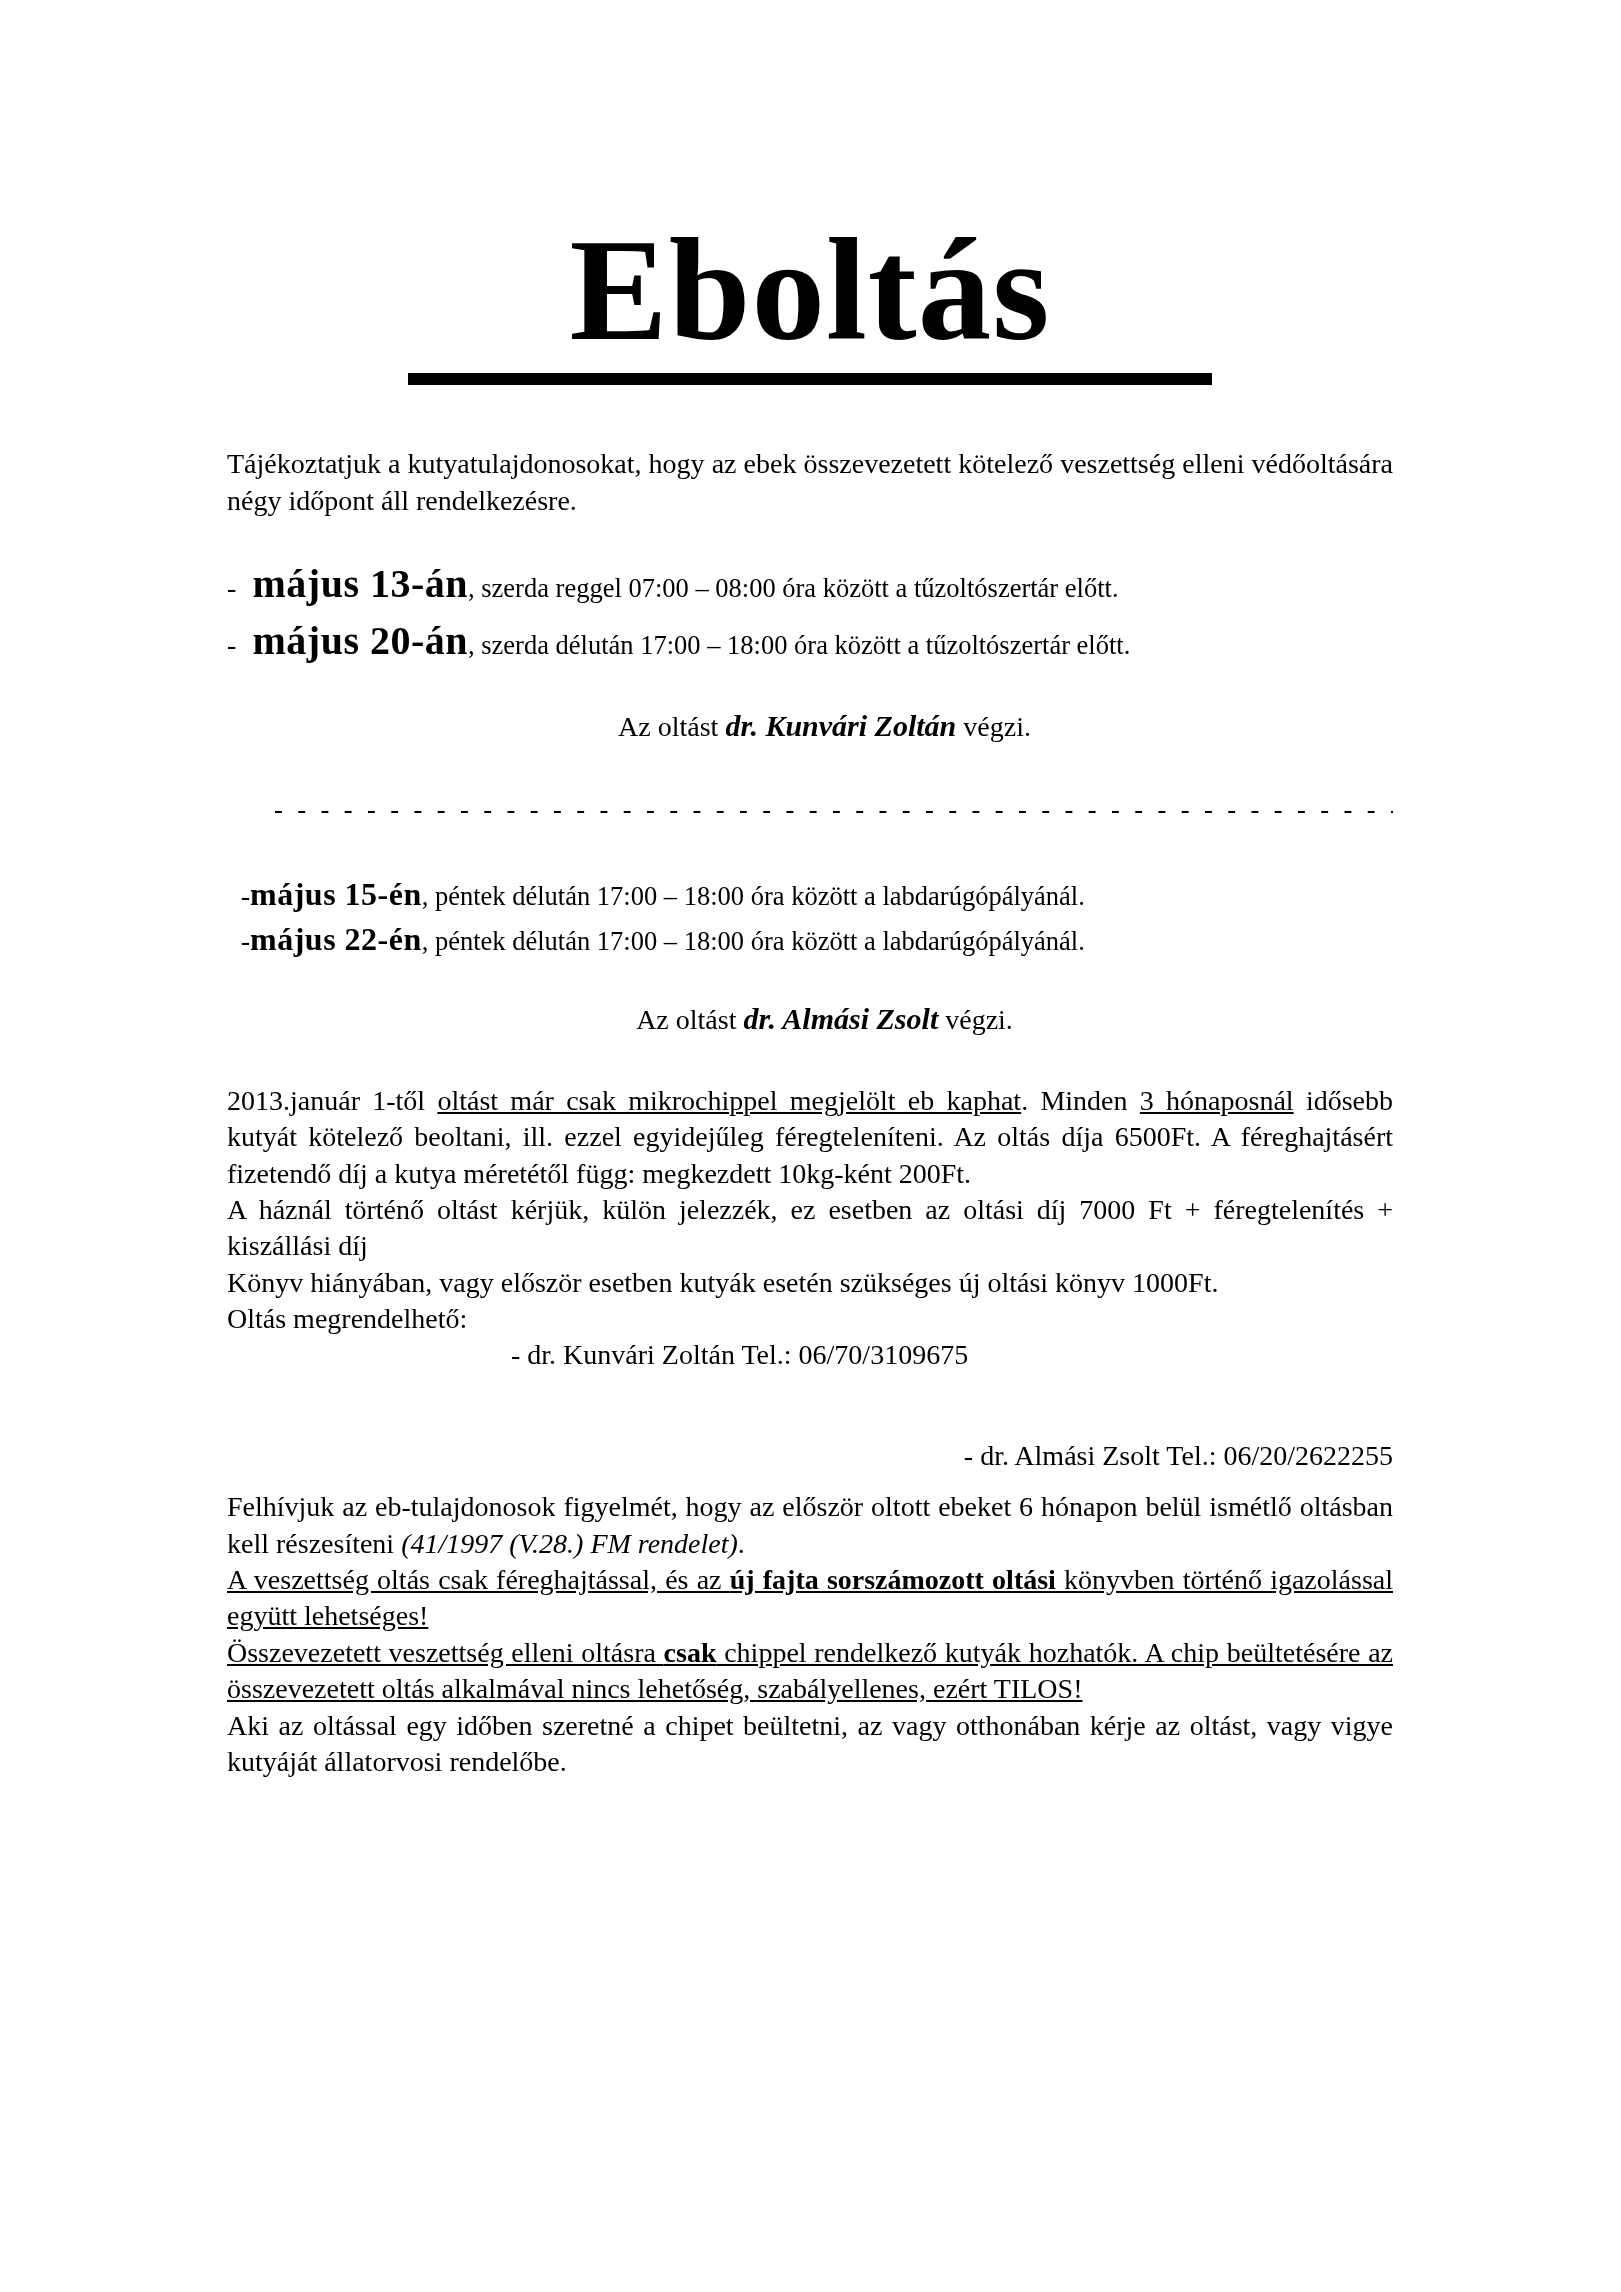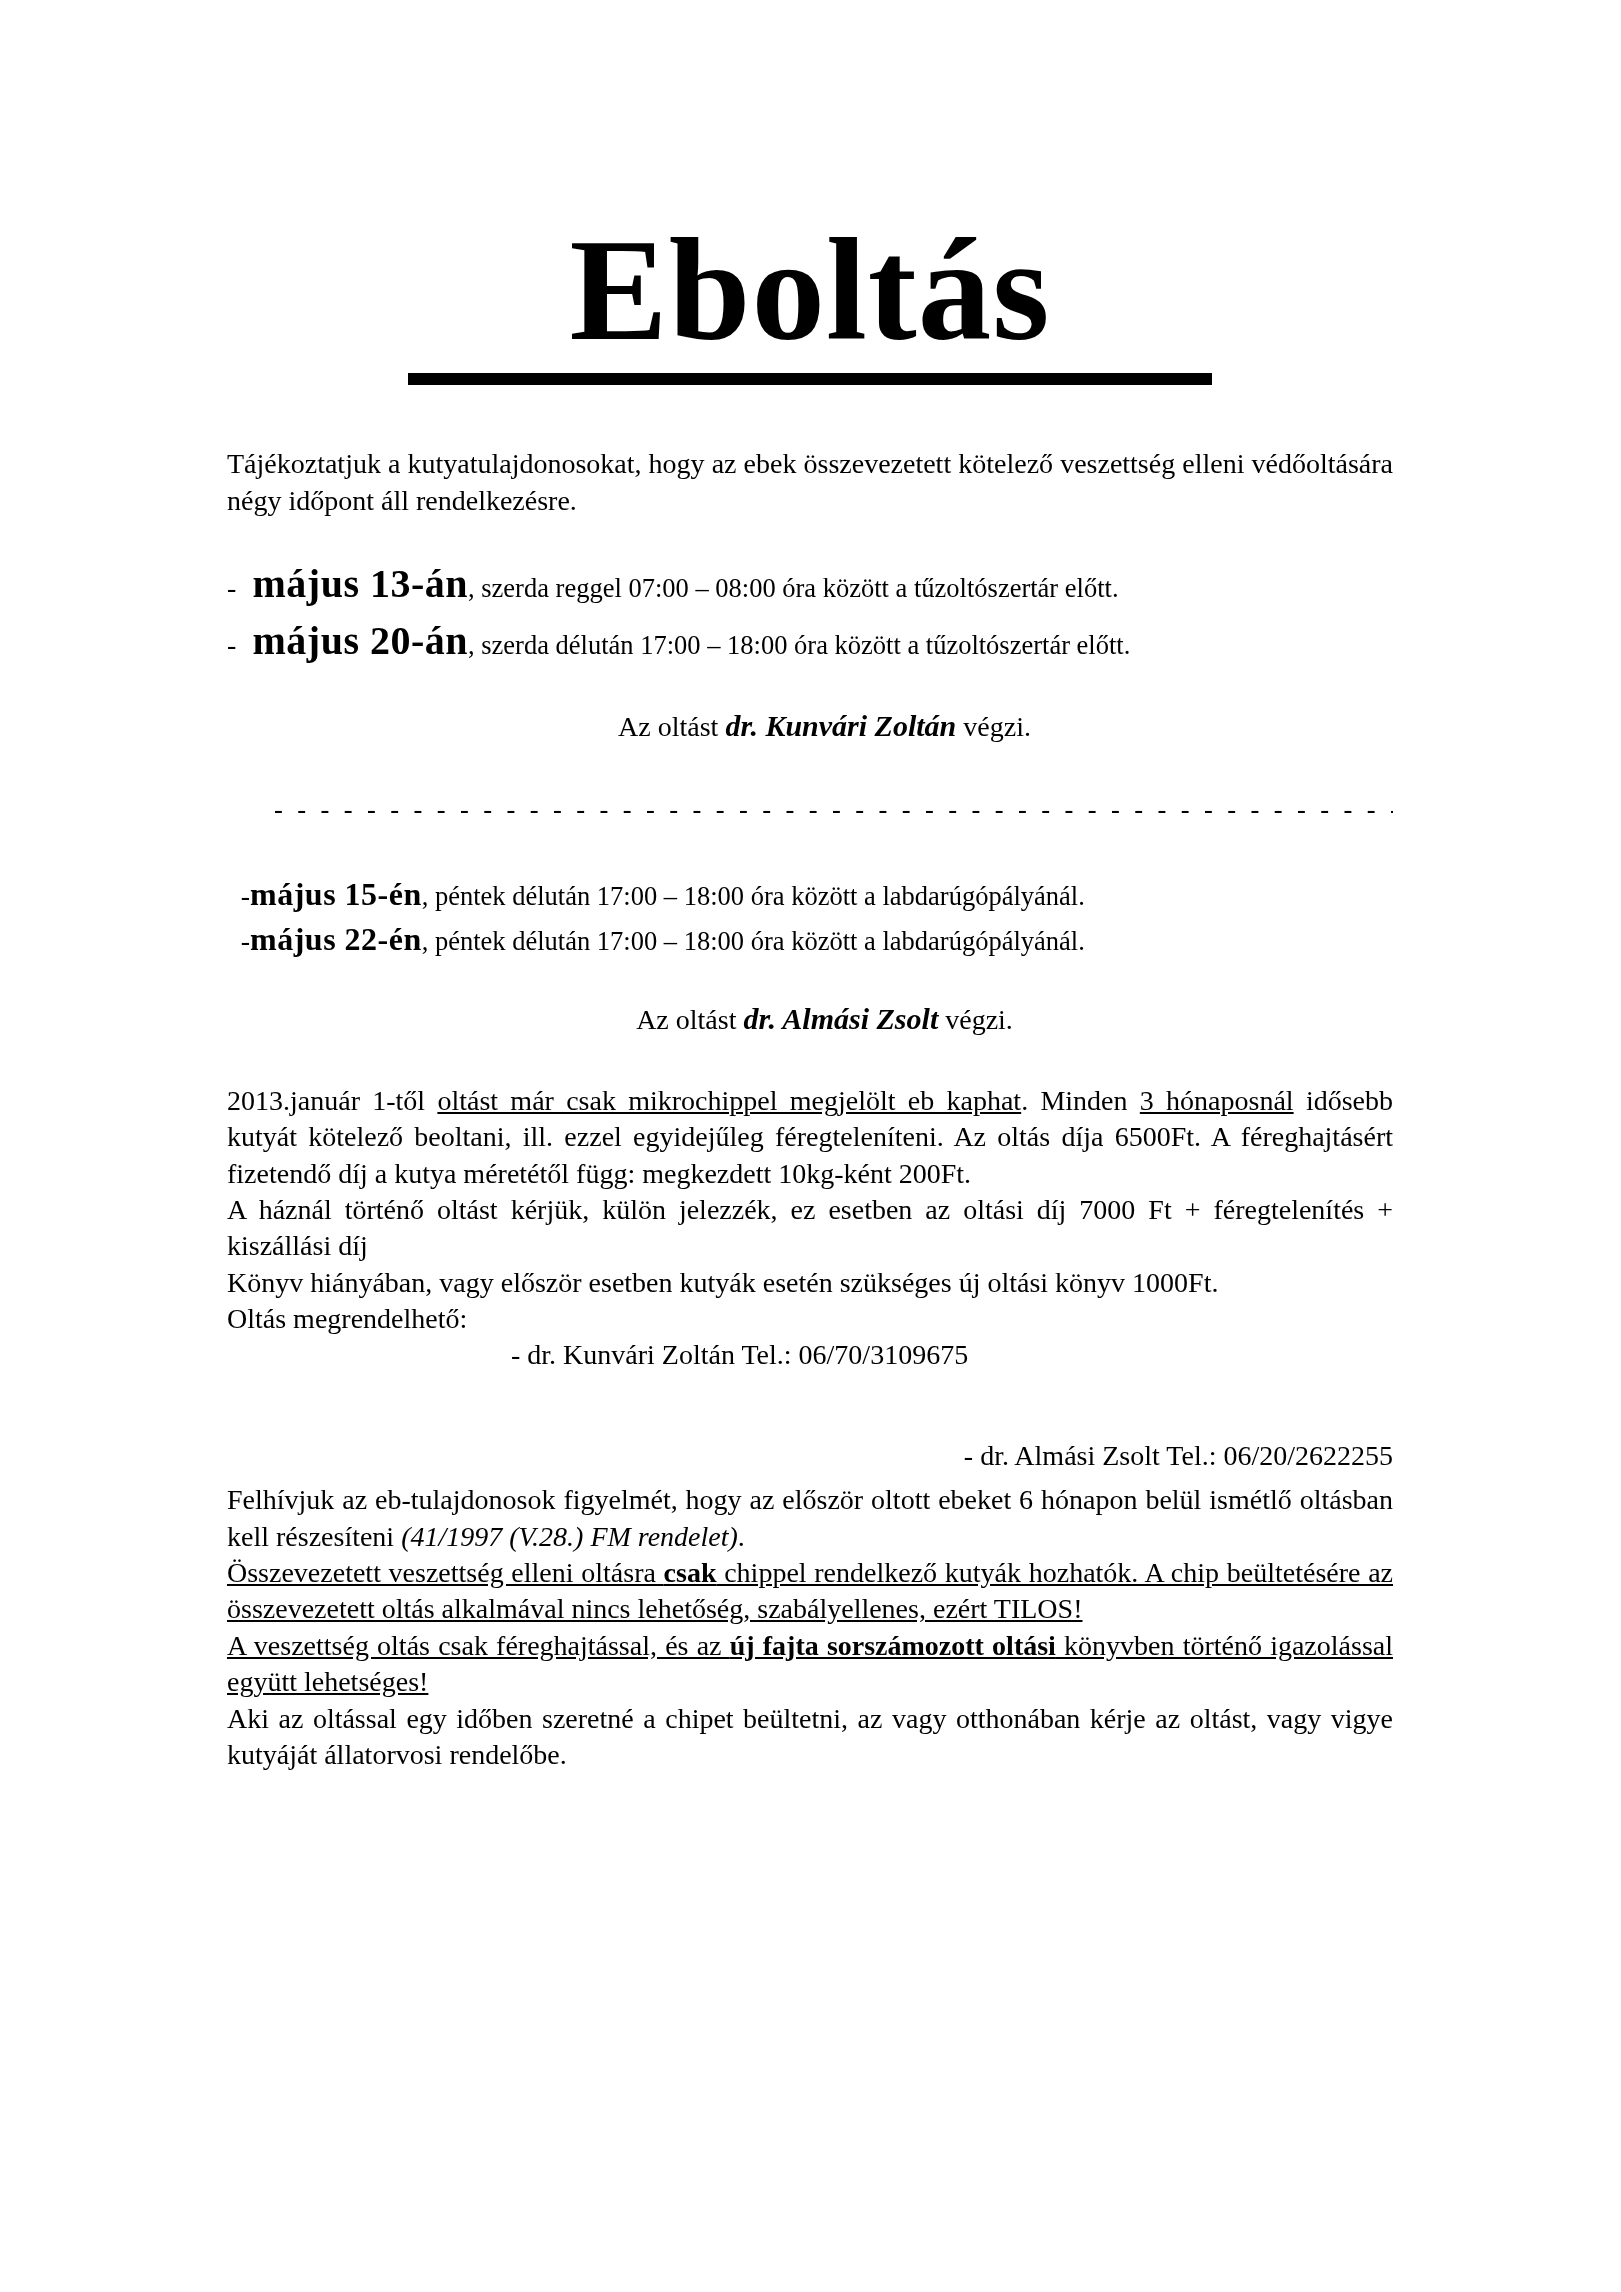--- a/index.html
+++ b/index.html
@@ -196,25 +196,25 @@
       <p class="para">A háznál történő oltást kérjük, külön jelezzék, ez esetben az oltási díj 7000 Ft + féregtelenítés + kiszállási díj</p>
 
       <p class="para para-left gap-xs" style="margin-top:0">Könyv hiányában, vagy először esetben kutyák esetén szükséges új oltási könyv 1000Ft.</p>
 
       <p class="para para-left" style="margin-top:0">Oltás megrendelhető:</p>
 
       <p class="contact">- dr. Kunvári Zoltán   Tel.: 06/70/3109675</p>
 
       <p class="contact second">- dr. Almási Zsolt      Tel.: 06/20/2622255</p>
 
-      <p class="para" style="margin-top:8px"><span>Felhívjuk az eb-tulajdonosok figyelmét, hogy az először oltott ebeket 6 hónapon belül ismétlő oltásban kell részesíteni </span><span class="i">(41/1997 (V.28.) FM rendelet)</span><span>.</span></p>
+      <p class="para" style="margin-top:15px"><span>Felhívjuk az eb-tulajdonosok figyelmét, hogy az először oltott ebeket 6 hónapon belül ismétlő oltásban kell részesíteni </span><span class="i">(41/1997 (V.28.) FM rendelet)</span><span>.</span></p>
+
+      <p class="para" style="margin-top:0"><span class="u">A veszettség oltás csak féreghajtással, és az </span><span class="u b">új fajta sorszámozott oltási</span><span class="u"> könyvben történő igazolással együtt lehetséges!</span></p>
 
       <p class="para" style="margin-top:0"><span class="u">Összevezetett veszettség elleni oltásra </span><span class="u b">csak</span><span class="u"> chippel rendelkező kutyák hozhatók. A chip beültetésére az összevezetett oltás alkalmával nincs lehetőség, szabályellenes, ezért TILOS!</span></p>
-
-      <p class="para" style="margin-top:0"><span class="u">A veszettség oltás csak féreghajtással, és az </span><span class="u b">új fajta sorszámozott oltási</span><span class="u"> könyvben történő igazolással együtt lehetséges!</span></p>
 
       <p class="para" style="margin-top:0">Aki az oltással egy időben szeretné a chipet beültetni, az vagy otthonában kérje az oltást, vagy vigye kutyáját állatorvosi rendelőbe.</p>
 
     </div>
 
   </div>
 </div>
 
 
 </body></html>

